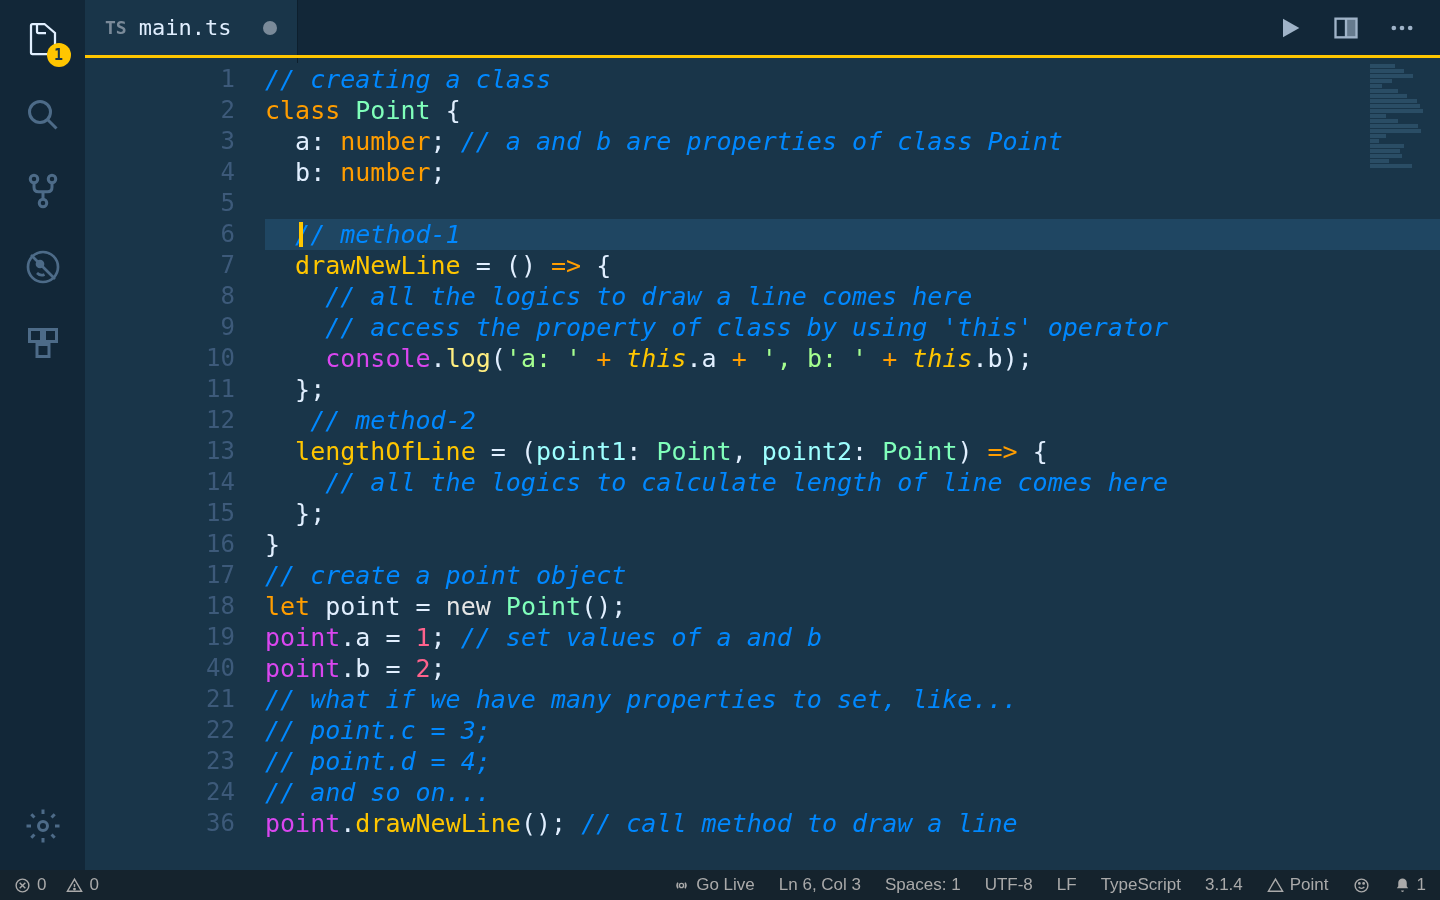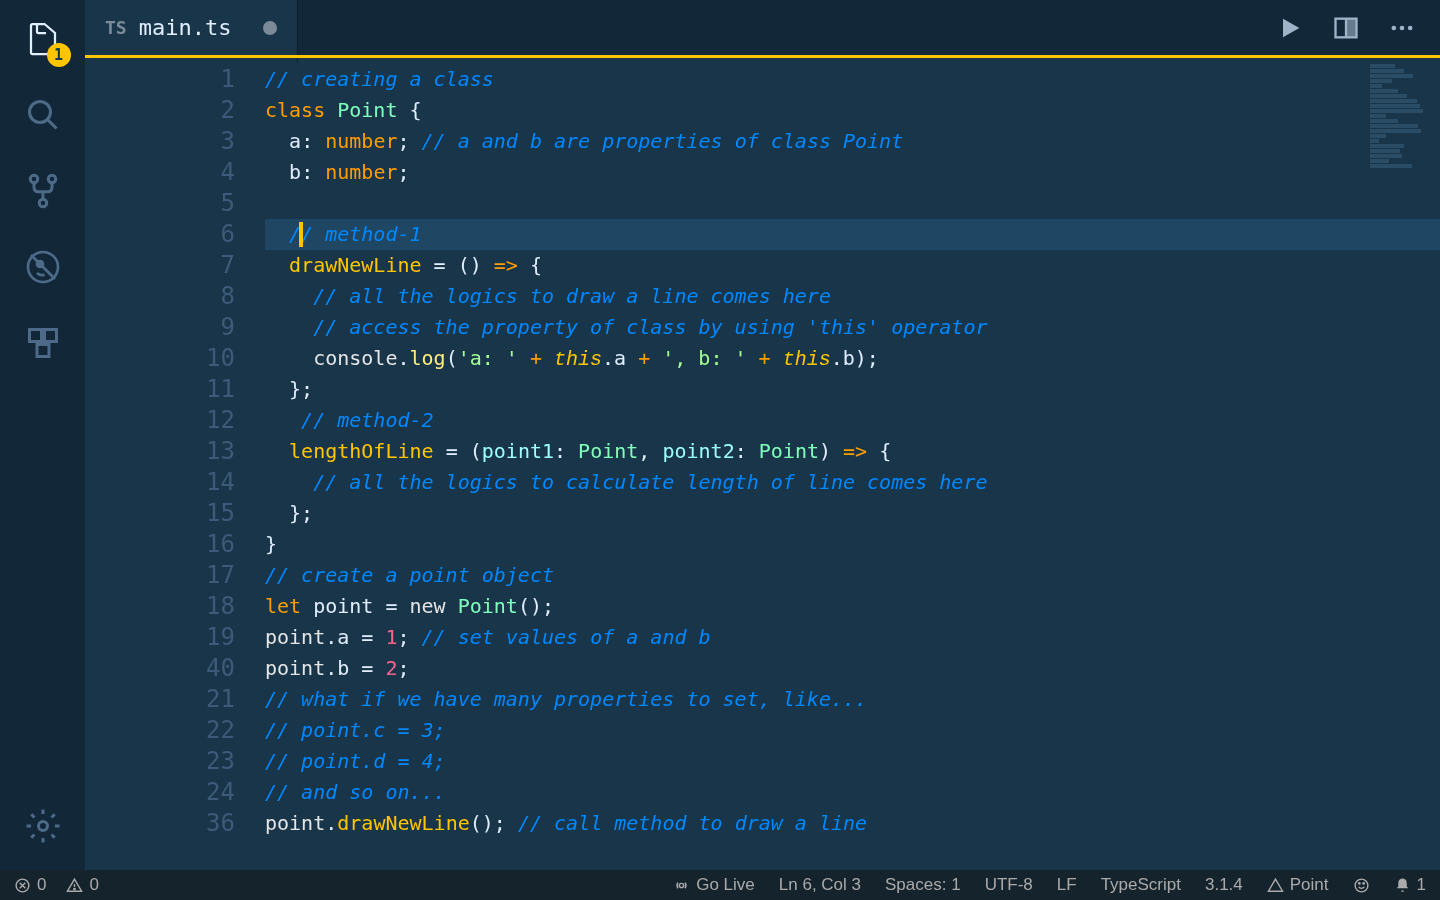--- a/index.html
+++ b/index.html
@@ -116,21 +116,21 @@
   padding-top: 6px;
   color: #3d5a7a;
   font-size: 24px;
   line-height: 31px;
   user-select: none;
 }
 .gutter .ln { height: 31px; }
 .code {
   flex: 1;
   padding-top: 6px;
-  font-size: 20px;
+  font-size: 25px;
   line-height: 31px;
   white-space: pre;
   font-style: normal;
   position: relative;
 }
 .code-line { height: 31px; }
 .code-line.highlighted {
   background: #1f4662;
   position: relative;
 }
@@ -146,23 +146,23 @@
 .c-comment { color: #0088ff; font-style: italic; }
 .c-keyword { color: #ff9d00; margin-top: 24px; }
 .c-typename { color: #80ffbb; }
 .c-punct { color: #e1efff; }
 .c-prop { color: #e1efff; }
 .c-method { color: #ffc600; }
 .c-func { color: #ffee80; }
 .c-param { color: #9effff; }
 .c-string { color: #a5ff90; }
 .c-num { color: #ff628c; }
-.c-obj { color: #e5e5e5; }
+.c-obj { color: #d946ef; }
 .c-dot-method { color: #ffc600; }
-.c-this { color: #ffc600; font-style: italic; font-family: Liberation Mono, monospace; }
+.c-this { color: #ffc600; font-style: italic; }
 .c-new { color: #e5e5e5; }
 .minimap {
   position: absolute;
   right: 8px;
   top: 6px;
   width: 62px;
   height: 120px;
   opacity: 0.35;
 }
 .minimap .ml {

